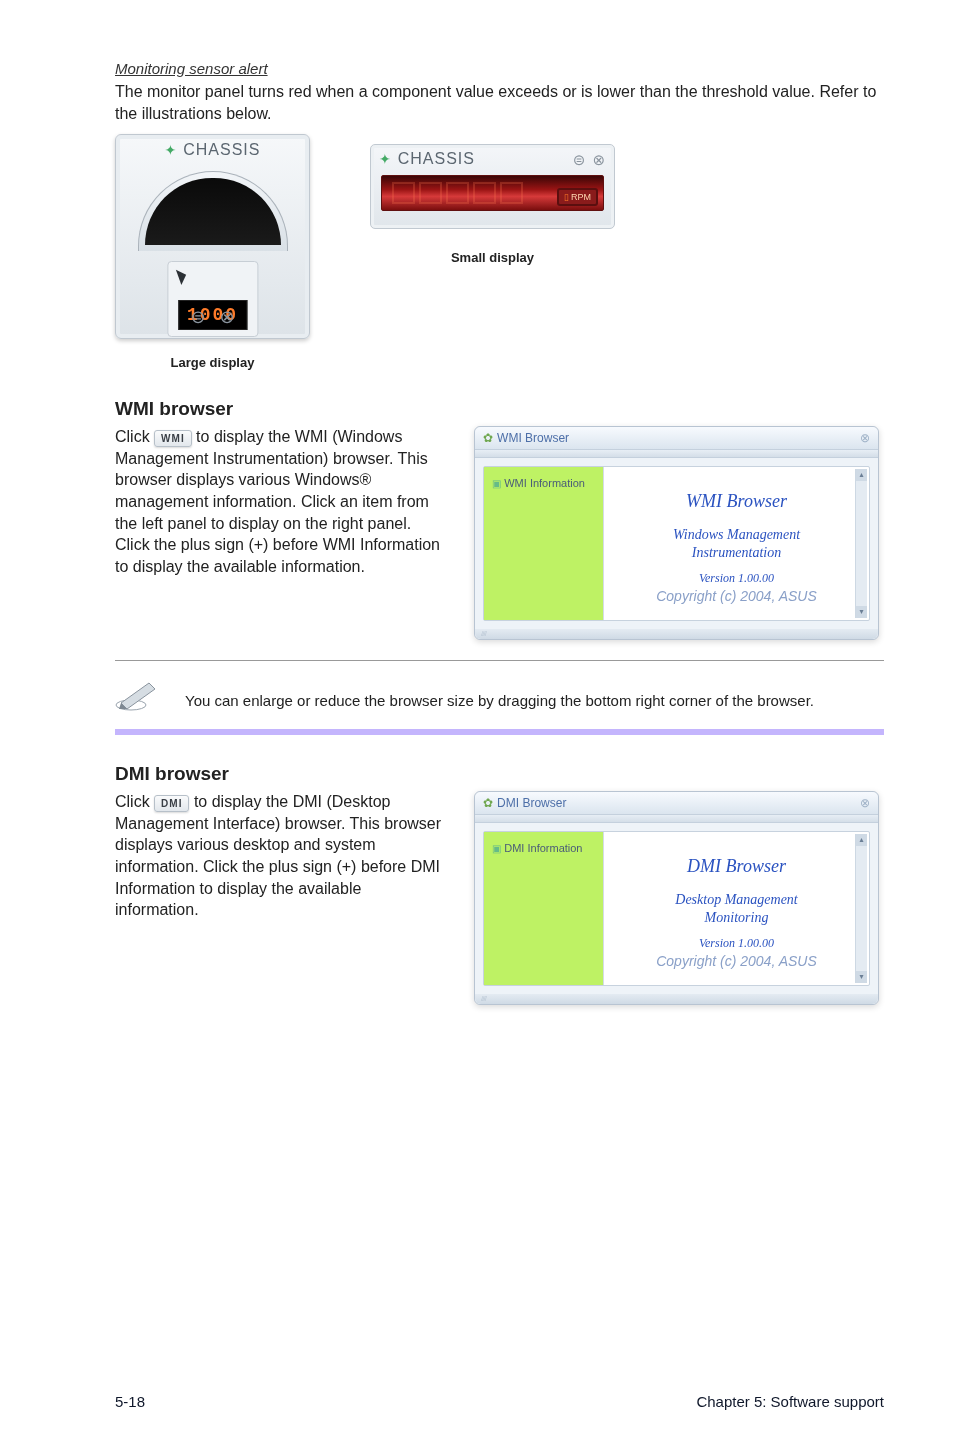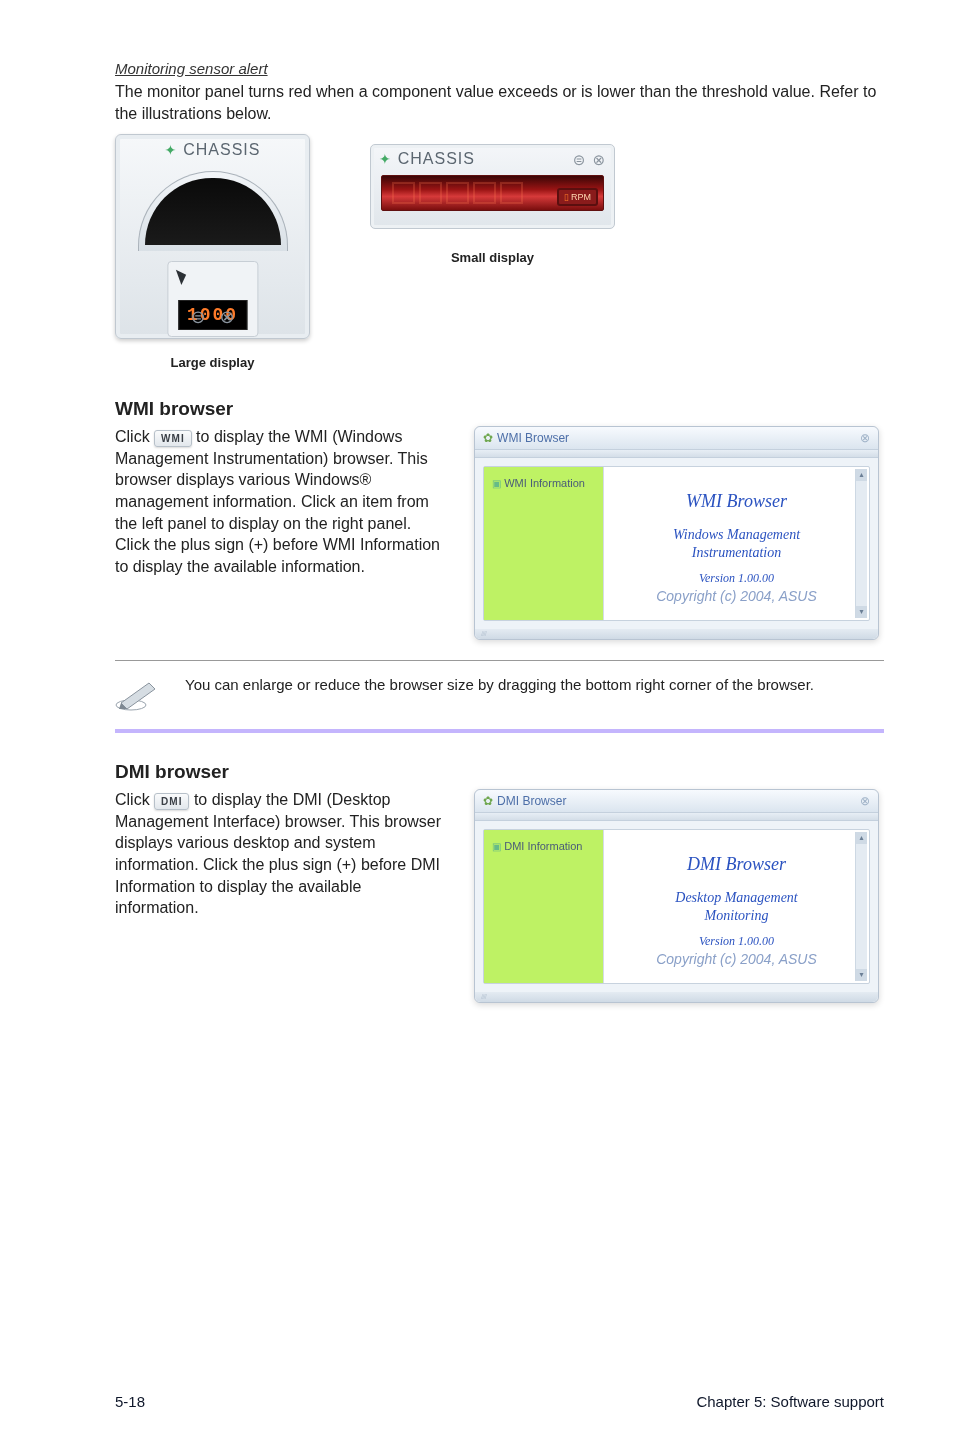--- a/index.html
+++ b/index.html
@@ -149,21 +149,21 @@
   }
   .appwin .right .copy { color:#8aa0c8; font-size:14px; font-style:italic; margin-top:2px; }
   .appwin .right .scroll { position:absolute; right:2px; top:2px; bottom:2px; width:12px; background:#e4ebf2; border-left:1px solid #cdd8e3; }
   .appwin .right .scroll .up, .appwin .right .scroll .dn { height:12px; background:#cfdae5; font-size:8px; color:#6b7f96; text-align:center; line-height:12px; }
   .appwin .right .scroll .dn { position:absolute; bottom:0; left:0; right:0; }
 
   .appwin .grip { height:10px; background:linear-gradient(#e4ebf2,#cfdae5); border-radius:0 0 6px 6px; }
   .appwin .grip::after { content:"////"; float:left; color:#a8b8c8; font-size:8px; padding-left:6px; letter-spacing:-1px; opacity:.6; }
 
   
-  .note { display:flex; gap:24px; margin:20px 0 10px 0; border-top:1px solid #999; border-bottom:4px solid #c4b5fd; padding:14px 0 18px 0; }
+  .note { display:flex; gap:24px; margin:20px 0 10px 0; border-top:1px solid #999; border-bottom:6px solid #c4b5fd; padding:14px 0 18px 0;align-items:flex-end; }
   .pencil {
     width:46px; height:34px; position:relative; flex-shrink:0; margin-top:2px;
   }
   .pencil svg { width:46px; height:34px; }
   .note .msg { font-size:15px; line-height:1.35; }
 
   .footer { position:absolute; bottom:28px; left:115px; right:70px;
     display:flex; justify-content:space-between; font-size:15px; color:#0f172a; }
 </style>
 </head>

